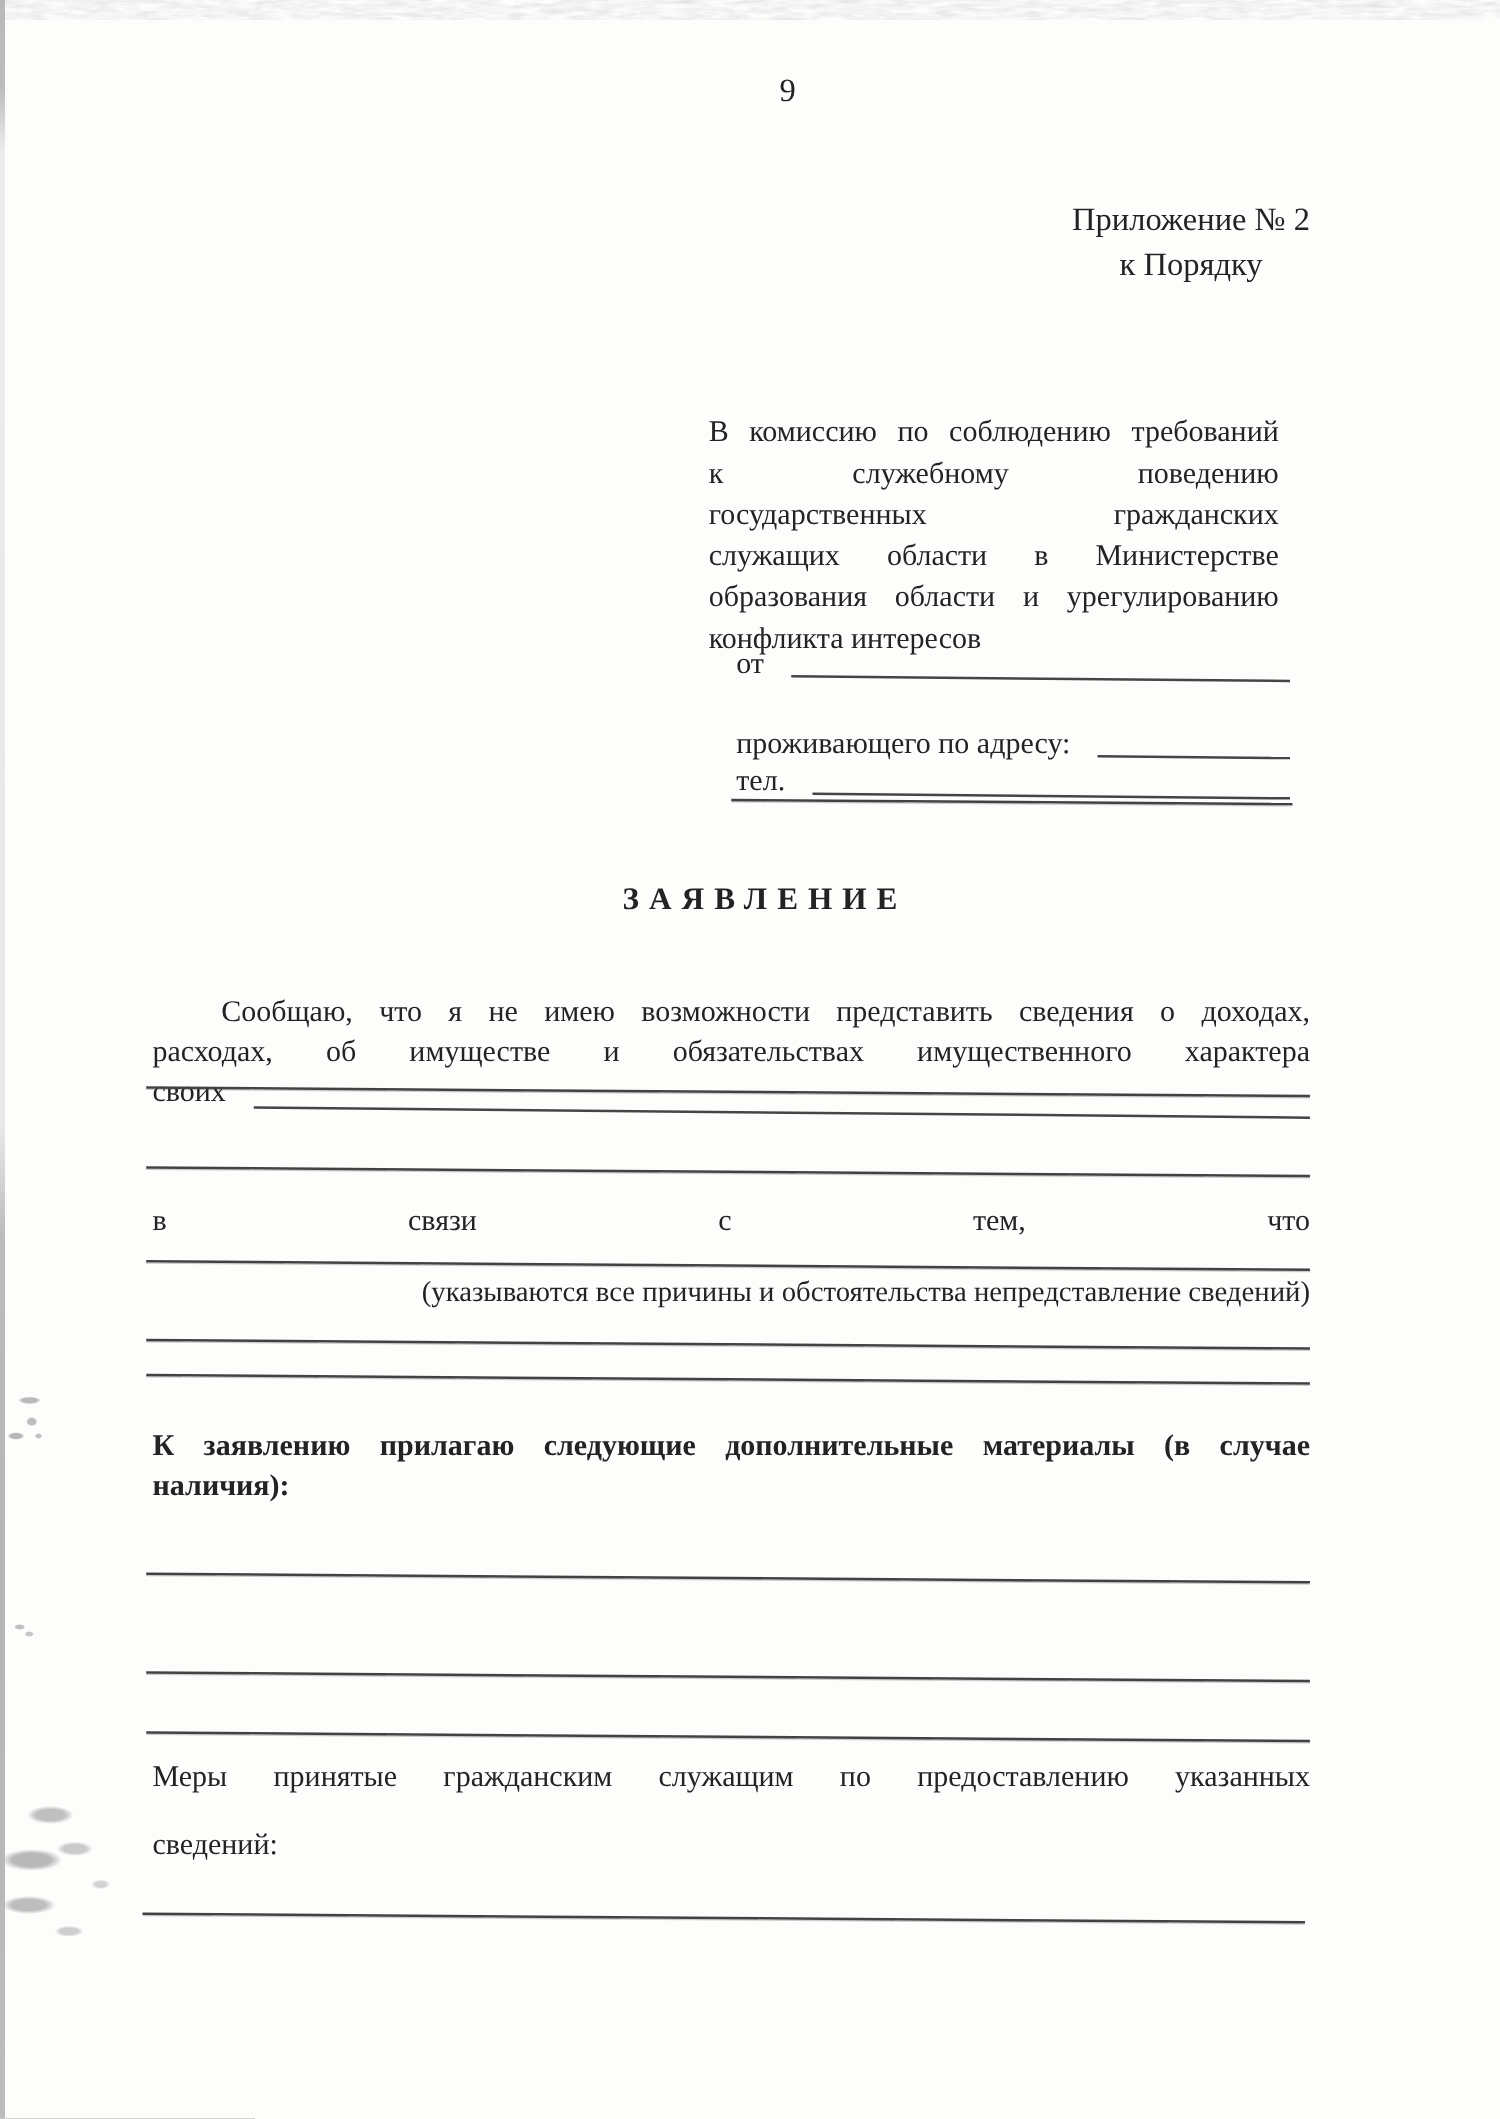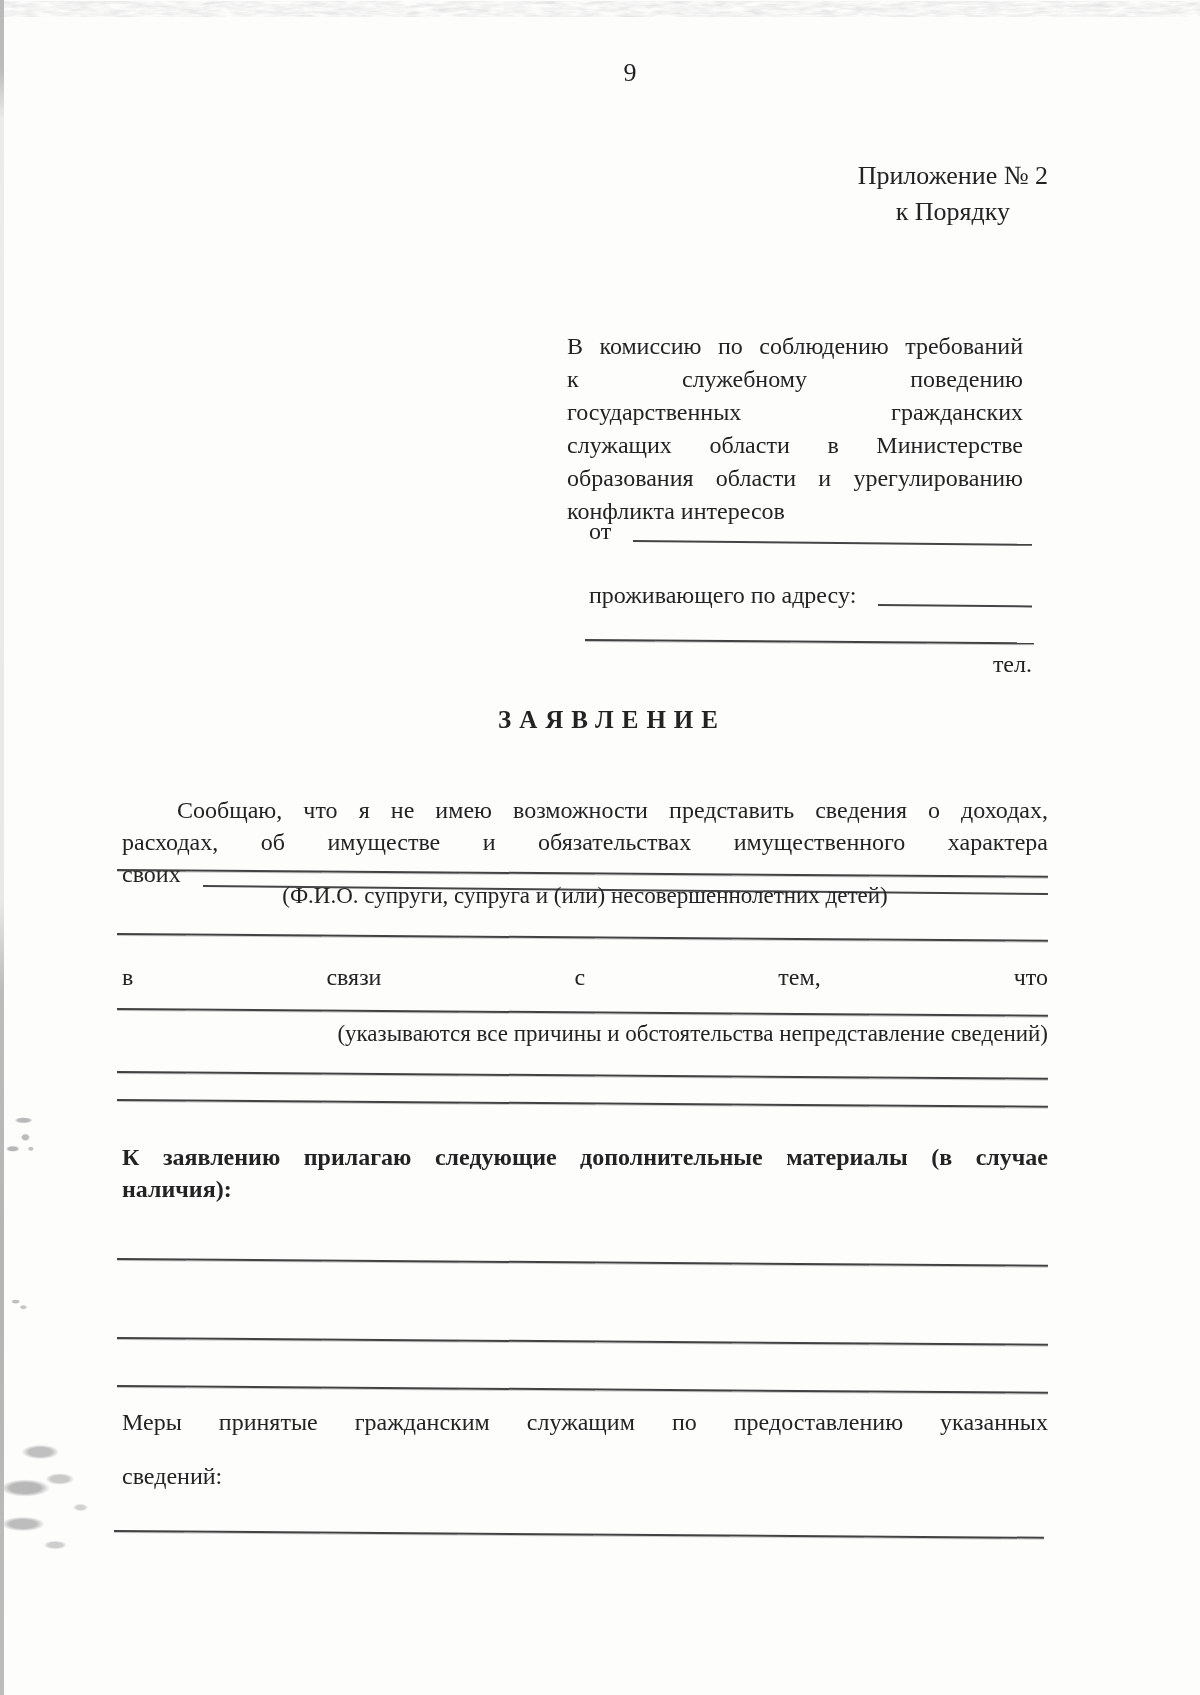--- a/index.html
+++ b/index.html
@@ -47,21 +47,21 @@
   .abs { position:absolute; }
   .page-number { top:58px; left:0; width:1260px; text-align:center; font-size:26px; }
   .appendix { top:158px; right:152px; text-align:center; line-height:36px; font-size:26px; }
   .addr { top:318px; left:567px; width:456px; line-height:33px;margin-top:12px; }
   .jline { text-align:justify; text-align-last:justify; }
   .row { display:flex; align-items:flex-end;gap:17px; }
   .fill { flex:1; border-bottom:2px solid #454545; margin:0 0 3px 5px;
           transform:rotate(.55deg); transform-origin:left bottom; }
   .from-row { top:518px; left:589px; width:443px; }
   .res-row { top:582px; left:589px; width:443px; }
-  .tel-row { top:651px; left:589px; width:443px;flex-direction:column; }
+  .tel-row { top:612px; left:589px; width:443px; }
   .title { top:706px; left:0; width:1224px; text-align:center; font-weight:bold;
            font-size:25px; letter-spacing:8px; }
   .statement { top:794px; left:122px; width:926px; line-height:32px; }
   .statement .l1 { padding-left:55px; }
   .caption { left:122px; width:926px; text-align:center; font-size:23px; }
   .para { left:122px; width:926px; line-height:32px; }
   .rule { position:absolute; border-top:2px solid #424242;
           transform:rotate(.42deg); transform-origin:left top;
           box-shadow:0 1px 0 rgba(60,60,60,.25); }
 </style>
@@ -122,21 +122,20 @@
   <div class="abs statement">
     <div class="jline l1">Сообщаю, что я не имею возможности представить сведения о доходах,</div>
     <div class="jline">расходах, об имуществе и обязательствах имущественного характера</div>
     <div class="row">
       <span>своих</span>
       <span class="fill"></span>
     </div>
   </div>
 
   <div class="rule" style="top:869px; left:117px; width:931px;"></div>
-  <div class="abs caption" style="top:883px;">(Ф.И.О. супруги, супруга и (или) несовершеннолетних детей)</div>
   <div class="rule" style="top:933px; left:117px; width:931px;"></div>
 
   <div class="abs para jline" style="top:961px;">в связи с тем, что</div>
 
   <div class="rule" style="top:1008px; left:117px; width:931px;"></div>
   <div class="abs caption" style="top:1021px;text-align:right;">(указываются все причины и обстоятельства непредставление сведений)</div>
   <div class="rule" style="top:1071px; left:117px; width:931px;"></div>
   <div class="rule" style="top:1099px; left:117px; width:931px;"></div>
 
   <div class="abs para" style="top:1141px;font-weight:bold;">

